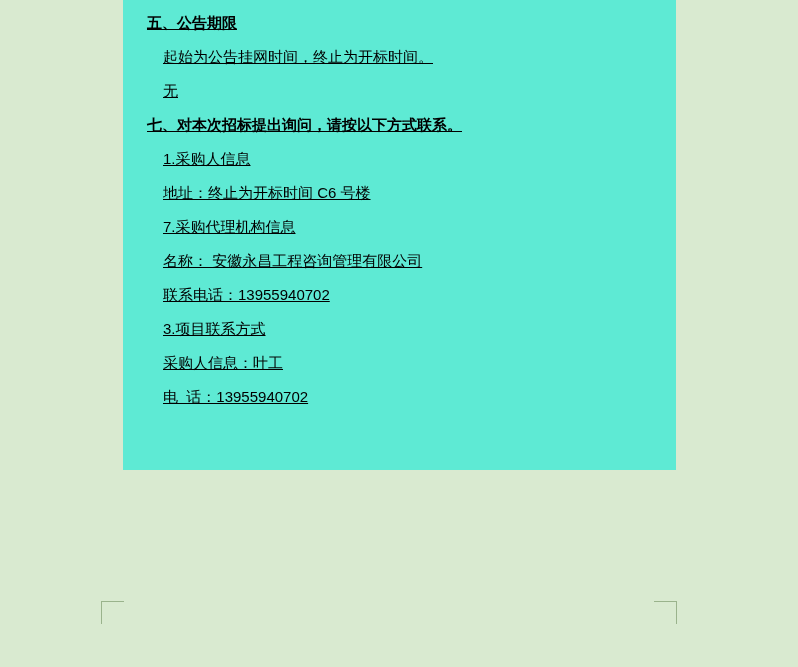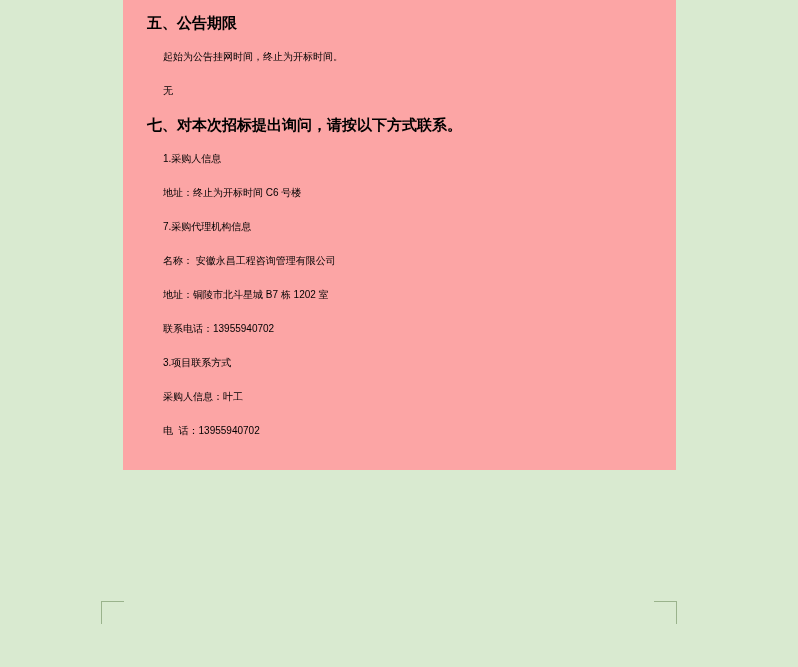--- a/index.html
+++ b/index.html
@@ -13,28 +13,29 @@
     font-family: "Liberation Sans", sans-serif;
     overflow: hidden;
     position: relative;
   }
   .page-sheet {
     position: absolute;
     left: 123px;
     top: 0px;
     width: 553px;
     height: 470px;
-    background: #fca5a5;
+    background: #5eead4;
+    text-decoration: underline;
   }
   .doc-body {
     padding: 6px 24px 0 24px;
     box-sizing: border-box;
   }
   .line {
-    font-size: 10px;
+    font-size: 15px;
     color: #000000;
     line-height: 34px;
     white-space: pre;
     font-family: "Liberation Sans", sans-serif;
   }
   .heading {
     font-weight: bold;
     font-size: 15px;
     line-height: 34px;
     color: #000000;
@@ -74,21 +75,20 @@
 
     <div class="line indent">无</div>
 
     <div class="heading">七、对本次招标提出询问，请按以下方式联系。</div>
 
     <div class="line indent">1.采购人信息</div>
     <div class="line indent">地址：终止为开标时间 C6 号楼</div>
 
     <div class="line indent">7.采购代理机构信息</div>
     <div class="line indent">名称： 安徽永昌工程咨询管理有限公司</div>
-    <div class="line indent">地址：铜陵市北斗星城 B7 栋 1202 室</div>
     <div class="line indent">联系电话：13955940702</div>
 
     <div class="line indent">3.项目联系方式</div>
     <div class="line indent">采购人信息：叶工</div>
     <div class="line indent">电  话：13955940702</div>
 
   </div>
 </div>
 
 <div class="crop-marks">

